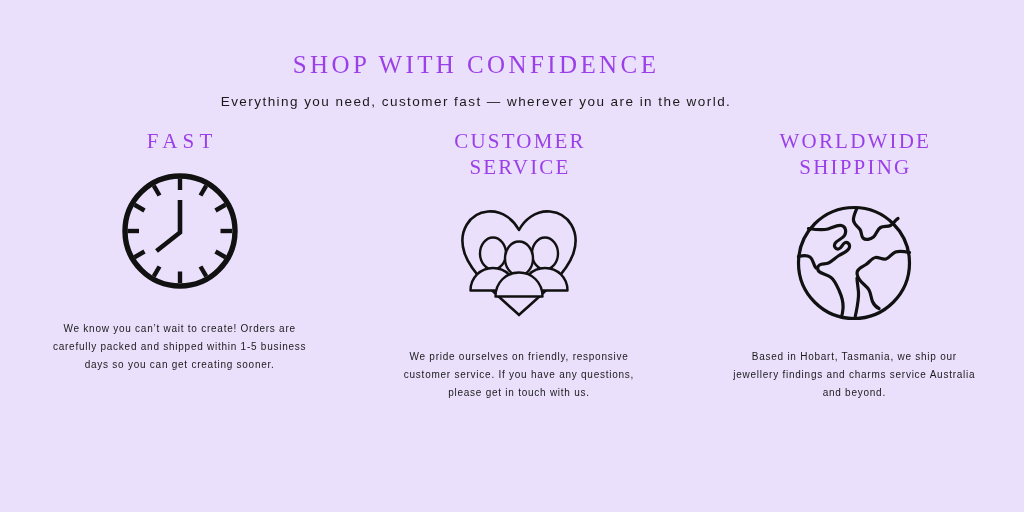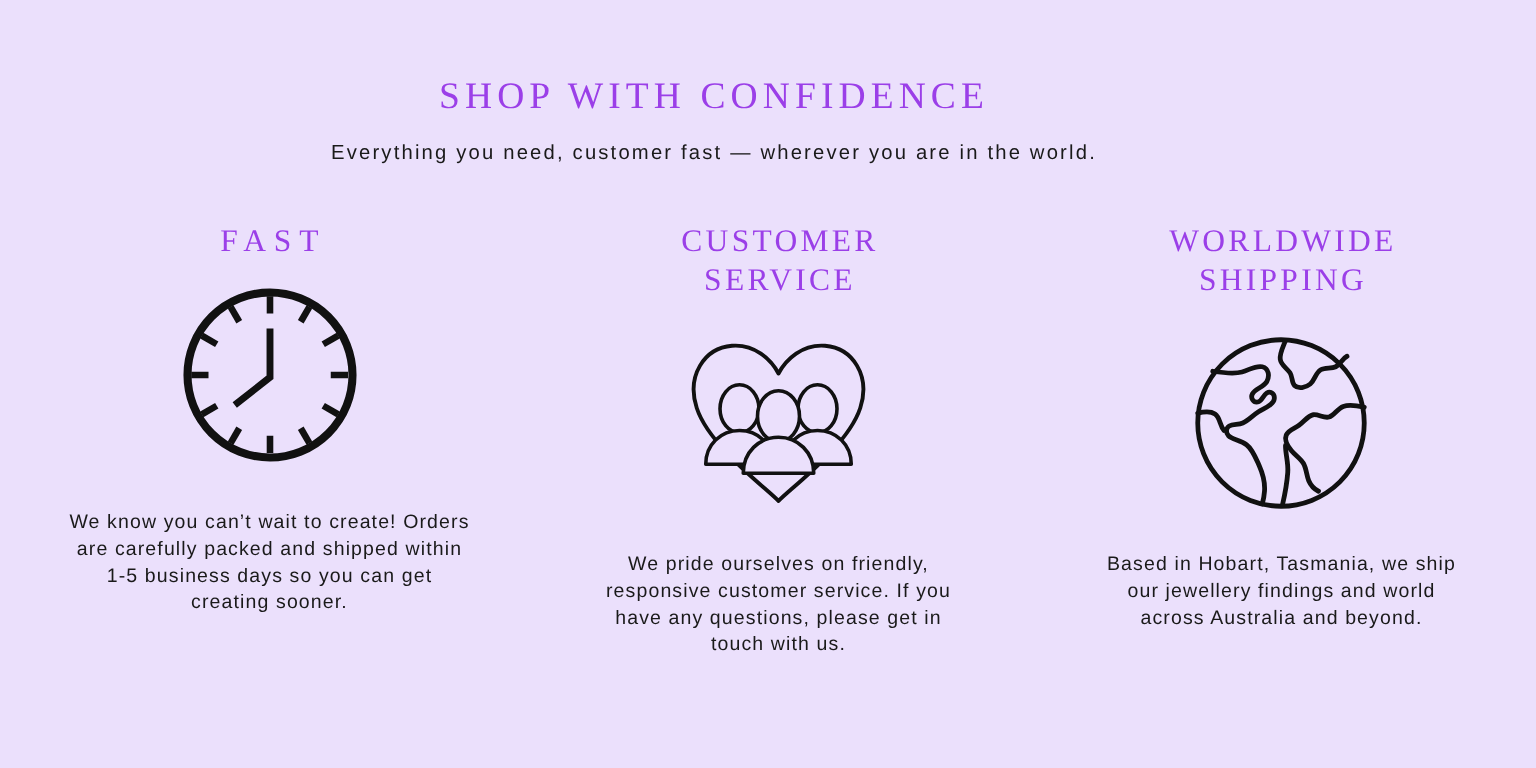--- a/index.html
+++ b/index.html
@@ -47,21 +47,21 @@
     font-weight: 400;
     letter-spacing: 1.45px;
     color: #1a1a1a;
     line-height: 19px;
     white-space: nowrap;
   }
 
   
   .columns {
     position: absolute;
-    top: 147px;
+    top: 128px;
     left: 0;
     width: 1024px;
     display: flex;
     flex-direction: row;
     align-items: flex-start;
   }
   .col {
     width: 341.333px;
     display: flex;
     flex-direction: column;
@@ -93,21 +93,21 @@
   }
   .col-1 .icon-wrap { margin-top: 12px; }
   .col-2 .icon-wrap { margin-top: 18px; }
   .col-3 .icon-wrap { margin-top: 18px; }
 
   .icon-wrap svg { display: block; }
 
   .col-body {
     margin: 0;
     font-family: "Liberation Sans", sans-serif;
-    font-size: 13px;
+    font-size: 10px;
     font-weight: 400;
     letter-spacing: 0.75px;
     color: #1a1a1a;
     line-height: 17.8px;
     width: 270px;
   }
   .col-1 .col-body { margin-top: 24px; }
   .col-2 .col-body { margin-top: 20px; width: 248px; }
   .col-3 .col-body { margin-top: 20px; width: 252px; }
 </style>
@@ -181,17 +181,17 @@
           <circle cx="59" cy="59" r="55.5" stroke="#111111" stroke-width="3.2" fill="none"></circle>
           <g stroke="#111111" stroke-width="3.2" fill="none" stroke-linejoin="round" stroke-linecap="round">
             <path d="M13.5 24.5 C20 25.5 27.5 26.5 33 25 C38 23.6 42 20.5 46.5 21.5 C51 22.5 51.5 28 49.5 31.5 C47.5 35 42 36 40 39.5 C38.5 42.2 40.5 45.5 43.5 45 C46.5 44.5 47 40.5 49.5 39 C52 37.5 55 39.5 54.5 43 C54 47 48 49 44 51.5 C40 54 37 57.5 33.5 59 C30.5 60.3 27 59.5 24.5 61 C22.3 62.3 22 65.5 24 67.5 C26.5 70 32 70.5 36 73.5 C40 76.5 42 82 44.5 87.5 C46.5 92 48.5 98 48 104.5 C47.8 107.5 47.2 110.5 46.5 113"></path>
             <path d="M60 113.5 C61.5 107 63 99 63.5 92 C64 85.5 62 80 62 74"></path>
             <path d="M3.5 52.5 C7.5 51.5 12 51 15 53 C18.5 55.3 18 60.5 21 64"></path>
             <path d="M62 4 C60.5 8 58 12.5 58.5 16.5 C59 20.5 63 22.5 65 25.5 C66.8 28.2 66 32 68 34 C70.5 36.5 75.5 35.5 78.5 33 C81.5 30.5 82 25.5 85.5 23.5 C88.5 21.8 92.5 23 95.5 21.5 C98.5 20 100 16 103 14.5"></path>
             <path d="M114.5 48.5 C110 47.5 104.5 46.5 100.5 48 C96.5 49.5 94.5 54 91 55 C87.5 56 84 53 80.5 53.5 C77 54 74.5 58 71 60.5 C68 62.7 64 63.5 62.5 67 C61 70.5 63.5 74.5 66 77.5 C68.5 80.5 72 82.5 74 86 C76 89.5 76 94 77.5 97.5 C78.8 100.5 81 103 84 104.5"></path>
           </g>
         </svg>
       </div>
-      <p class="col-body">Based in Hobart, Tasmania, we ship our jewellery findings and world across Australia and beyond.</p>
+      <p class="col-body">Based in Hobart, Tasmania, we ship our jewellery findings and charms service Australia and beyond.</p>
     </div>
 
   </div>
 </div>
 
 </body></html>

